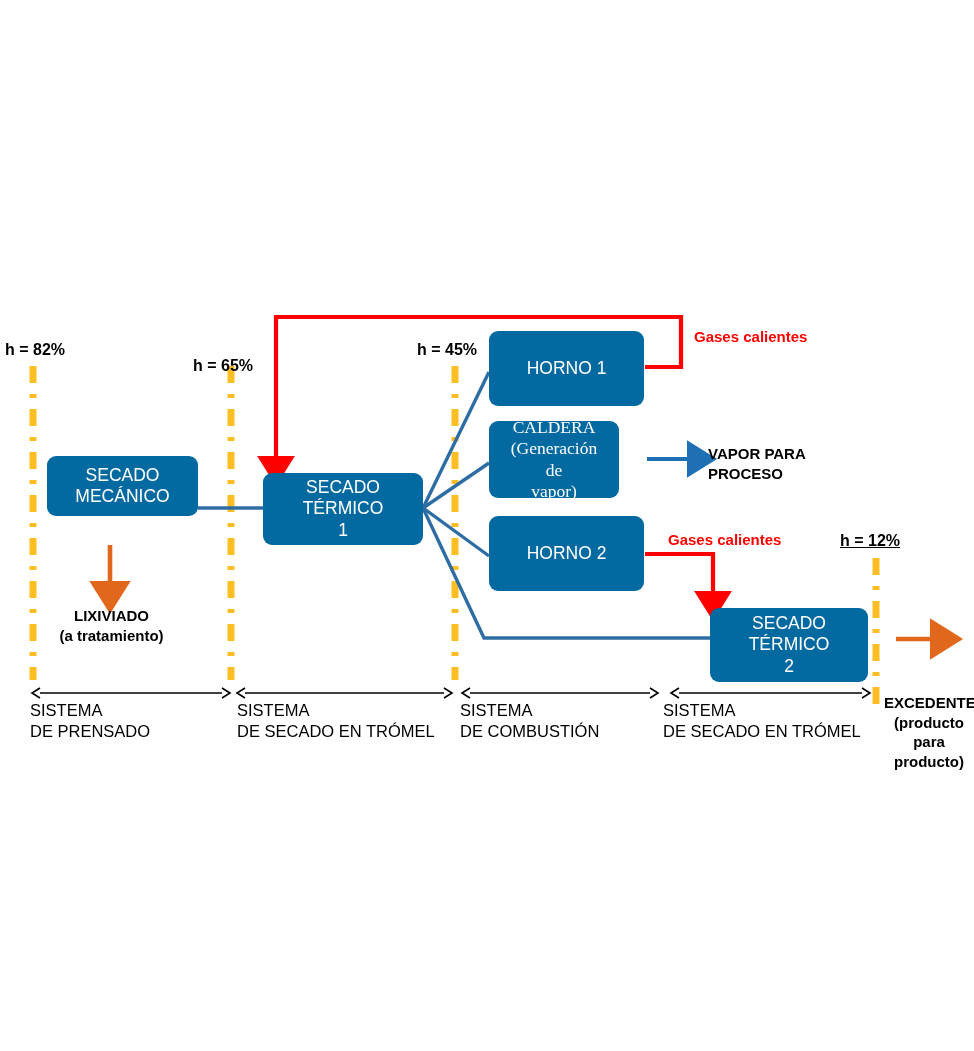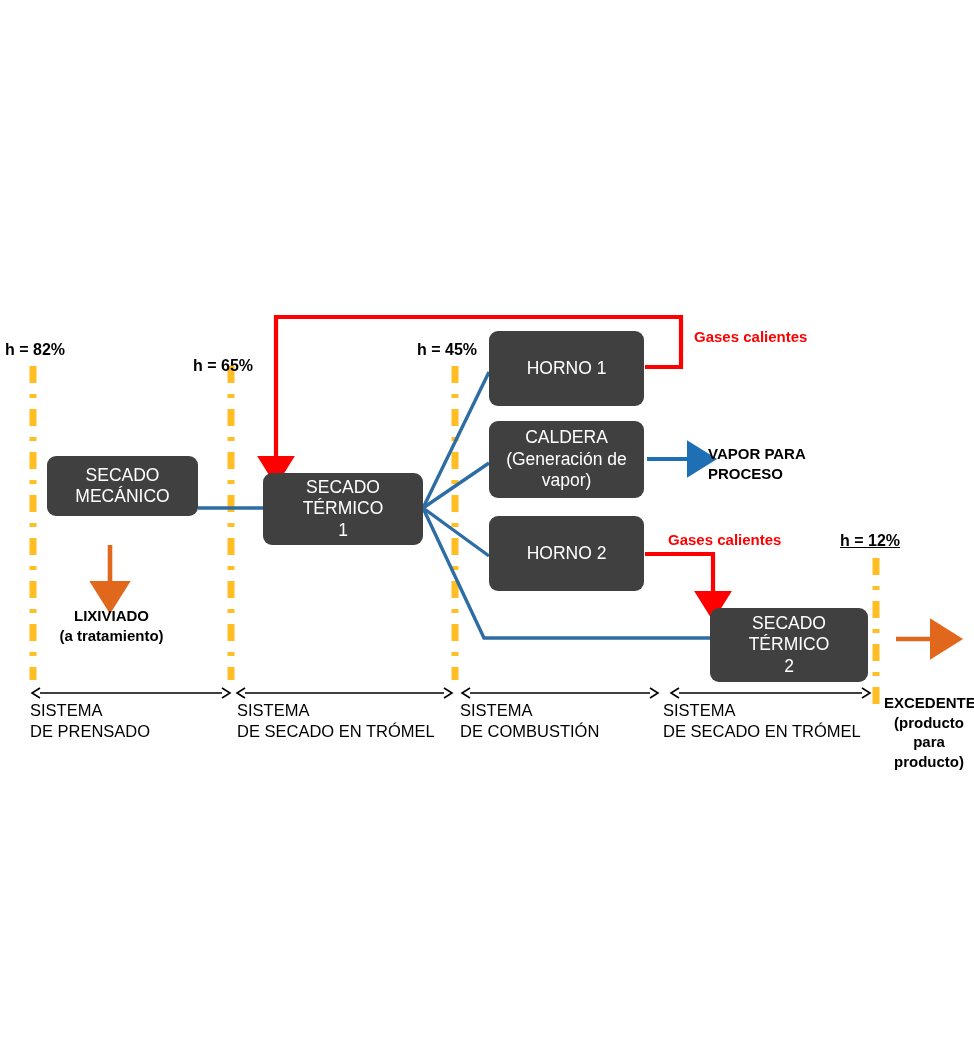--- a/index.html
+++ b/index.html
@@ -19,21 +19,21 @@
   }
   #svg-layer {
     position: absolute;
     left: 0;
     top: 0;
     width: 974px;
     height: 1051px;
   }
   .node {
     position: absolute;
-    background: #404040;
+    background: #0369a1;
     border-radius: 9px;
     color: #ffffff;
     display: flex;
     align-items: center;
     justify-content: center;
     text-align: center;
     font-size: 17.5px;
     line-height: 1.22;
     font-weight: 400;
     box-sizing: border-box;
@@ -138,21 +138,21 @@
     <div>
       <div>SECADO TÉRMICO</div>
       <div>1</div>
     </div>
   </div>
 
   <div class="node" style="left:489px; top:331px; width:155px; height:75px;">
     <div>HORNO 1</div>
   </div>
 
-  <div class="node" style="left:489px; top:421px; width:155px; height:77px;">
+  <div class="node" style="left:489px; top:421px; width:130px; height:77px;font-family:Liberation Serif, serif;">
     <div>
       <div>CALDERA</div>
       <div>(Generación de</div>
       <div>vapor)</div>
     </div>
   </div>
 
   <div class="node" style="left:489px; top:516px; width:155px; height:75px;">
     <div>HORNO 2</div>
   </div>

